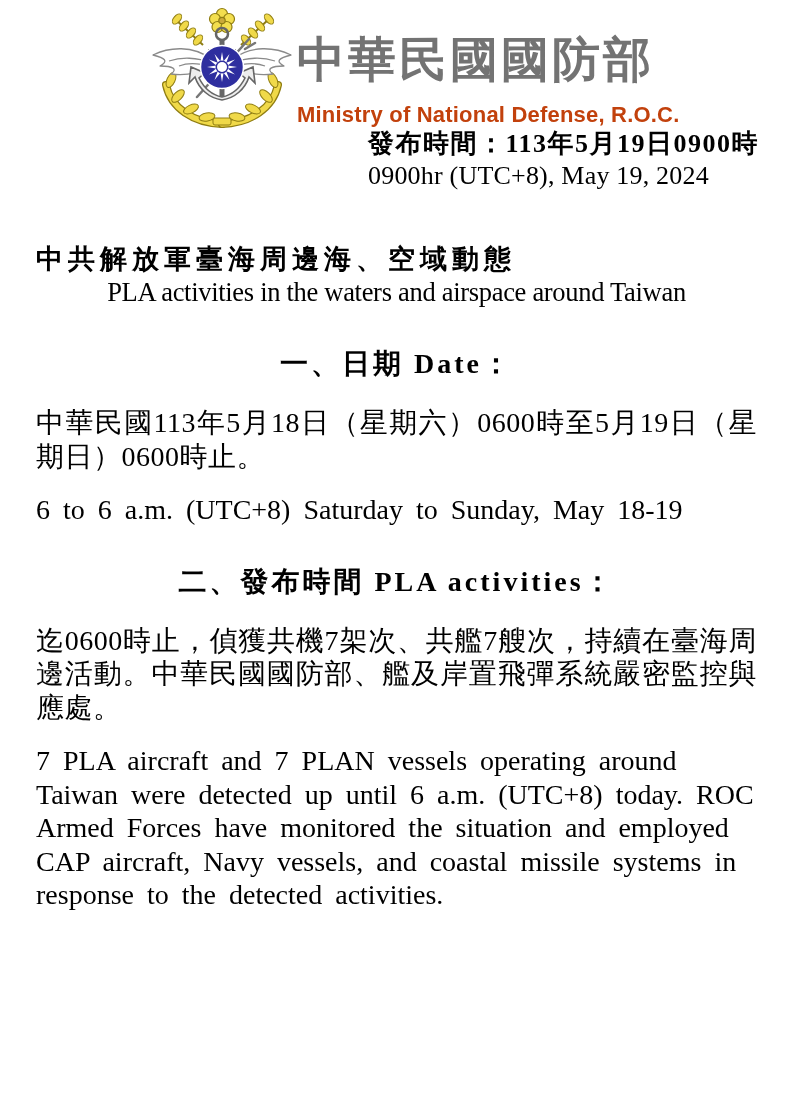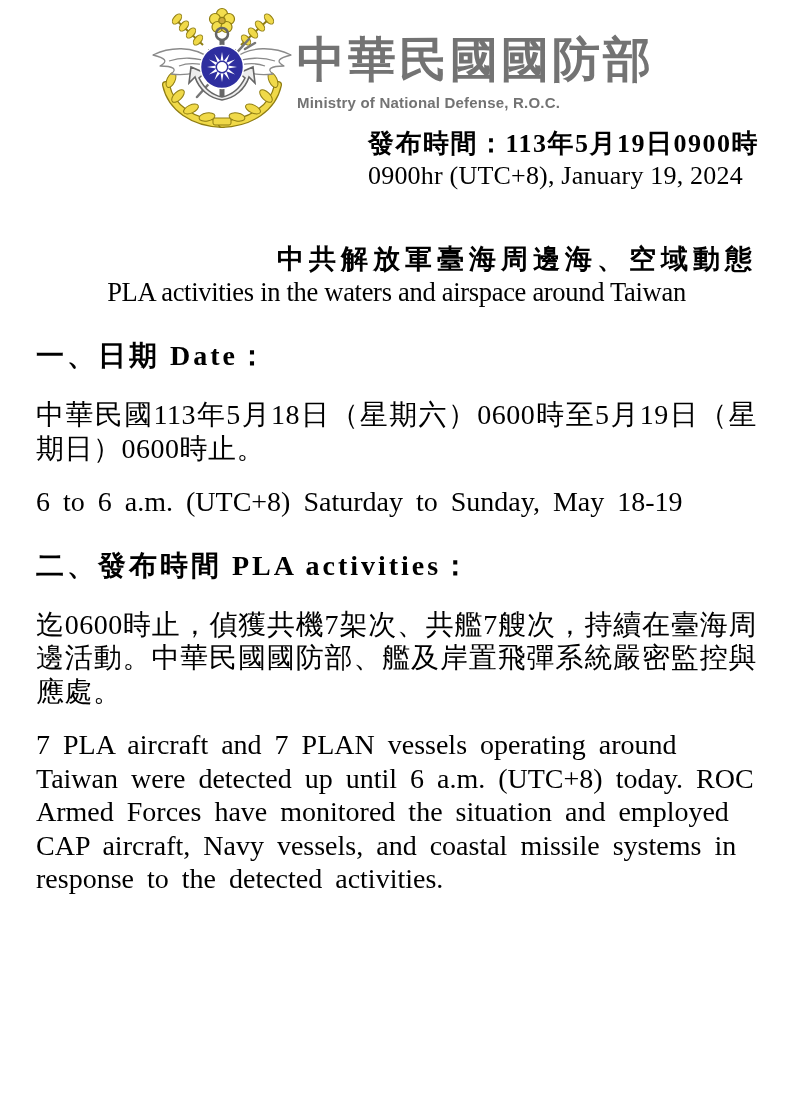--- a/index.html
+++ b/index.html
@@ -33,63 +33,64 @@
   }
   .header-title-zh {
     font-size: 48px;
     font-weight: bold;
     letter-spacing: 3px;
     line-height: 54px;
     color: #737373;
   }
   .header-title-en {
     font-family: "Liberation Sans", "DejaVu Sans", sans-serif;
-    font-size: 15px;
-    font-weight: bold;
-    color: #737373;
-    margin-top: 7px;
+    font-size: 22px;
+    font-weight: bold;
+    color: #c2410c;
+    margin-top: 15px;
     letter-spacing: 0.2px;
   }
   .release-block {
     position: absolute;
     left: 368px;
     top: 128px;
     font-size: 26px;
     line-height: 32px;
   }
   .release-zh { letter-spacing: 1.5px; font-weight: bold; }
   .release-en { letter-spacing: 0.2px; }
 
   
   .content {
     position: absolute;
     left: 36px;
     right: 36px;
     top: 243px;
   }
   .doc-title-zh {
-    text-align: right;
+    text-align: left;
     font-size: 27px;
     font-weight: bold;
     letter-spacing: 5px;
     line-height: 33px;
   }
   .doc-title-en {
     text-align: center;
     font-size: 26.5px;
     font-weight: normal;
     line-height: 33px;
     letter-spacing: -0.3px;
   }
   .section-heading {
-    margin-top: 30px;
+    margin-top: 38px;
     font-size: 28px;
     font-weight: bold;
     letter-spacing: 3px;
     line-height: 33px;
+    text-align: center;
   }
   .para {
     margin-top: 26px;
     font-size: 28px;
     line-height: 33.5px;
   }
   .para-zh {
     text-align: justify;
     letter-spacing: 0.5px;
   }
@@ -173,21 +174,21 @@
     </svg>
   </div>
 
   <div class="header-titles">
     <div class="header-title-zh">中華民國國防部</div>
     <div class="header-title-en">Ministry of National Defense, R.O.C.</div>
   </div>
 
   <div class="release-block">
     <div class="release-zh">發布時間：113年5月19日0900時</div>
-    <div class="release-en">0900hr (UTC+8), January 19, 2024</div>
+    <div class="release-en">0900hr (UTC+8), May 19, 2024</div>
   </div>
 
   <div class="content">
     <div class="doc-title-zh">中共解放軍臺海周邊海、空域動態</div>
     <div class="doc-title-en">PLA activities in the waters and airspace around Taiwan</div>
 
     <div class="section-heading">一、日期 Date：</div>
     <div class="para para-zh">中華民國113年5月18日（星期六）0600時至5月19日（星期日）0600時止。</div>
     <div class="para para-en">6 to 6 a.m. (UTC+8) Saturday to Sunday, May 18-19</div>
 

